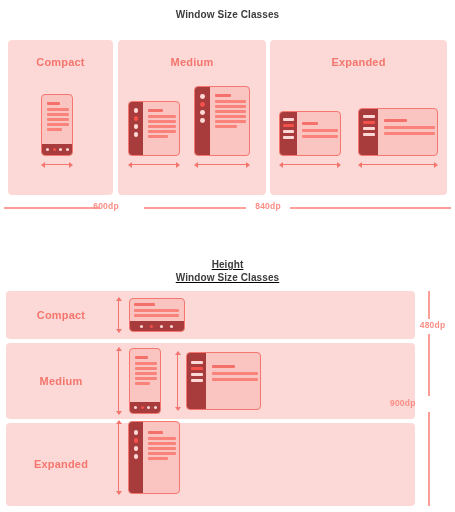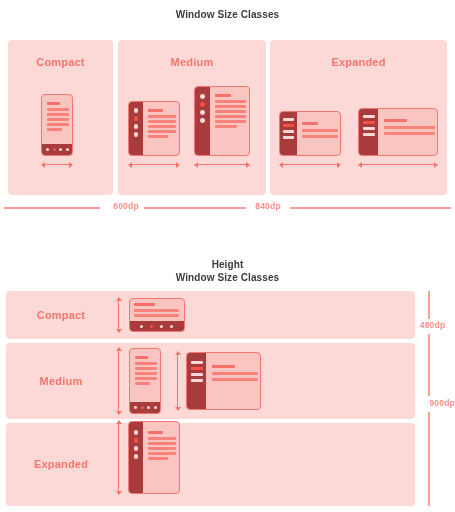--- a/index.html
+++ b/index.html
@@ -248,29 +248,29 @@
       <div class="bar" style="left:3.5px; top:18px; width:12px; height:3.2px;"></div>
       <div class="bar" style="left:3.5px; top:24px; width:12px; height:3.2px;"></div>
     </div>
     <div class="line strong" style="left:25px; top:10px; width:23px; height:3px;"></div>
     <div class="line" style="left:25px; top:17px; width:51px; height:3px;"></div>
     <div class="line" style="left:25px; top:23px; width:51px; height:3px;"></div>
   </div>
   <div class="arrow-h" style="left:359px; top:164px; width:78px;"></div>
 
   <div class="rule-h" style="left:4px;   top:207px; width:96px;"></div>
-  <div class="dp-label" style="position:absolute; left:104px; top:201px; width:44px; text-align:center;">600dp</div>
+  <div class="dp-label" style="position:absolute; left:84px; top:201px; width:44px; text-align:center;">600dp</div>
   <div class="rule-h" style="left:144px; top:207px; width:102px;"></div>
   <div class="dp-label" style="position:absolute; left:246px; top:201px; width:44px; text-align:center;">840dp</div>
   <div class="rule-h" style="left:290px; top:207px; width:161px;"></div>
 </div>
 
 <div>
 
-  <div style="position:absolute; left:0; top:258px; width:455px;">
+  <div style="position:absolute; left:0; top:258px; width:455px;text-decoration:underline;">
     <div class="section-title">Height</div>
     <div class="section-sub">Window Size Classes</div>
   </div>
 
   <div class="hrow" style="left:6px; top:291px; width:409px; height:48px;">
     <div class="hrow-label class-label" style="left:0; top:18px;">Compact</div>
   </div>
   <div class="arrow-v" style="left:118px; top:298px; height:34px;"></div>
 
   <div class="device" style="left:129px; top:298px; width:56px; height:34px;">
@@ -334,15 +334,15 @@
     <div class="line" style="left:19px; top:15px; width:28px; height:2.8px;"></div>
     <div class="line" style="left:19px; top:20px; width:28px; height:2.8px;"></div>
     <div class="line" style="left:19px; top:25px; width:28px; height:2.8px;"></div>
     <div class="line" style="left:19px; top:30px; width:28px; height:2.8px;"></div>
     <div class="line" style="left:19px; top:35px; width:20px; height:2.8px;"></div>
   </div>
 
   <div class="rule-v" style="left:428px; top:291px; width:1.6px; height:28px;"></div>
   <div class="dp-label" style="position:absolute; left:410px; top:320px; width:45px; text-align:center;">480dp</div>
   <div class="rule-v" style="left:428px; top:334px; width:1.6px; height:62px;"></div>
-  <div class="dp-label" style="position:absolute; left:410px; top:398px; width:45px; text-align:right;">900dp</div>
+  <div class="dp-label" style="position:absolute; left:390px; top:398px; width:45px; text-align:left;">900dp</div>
   <div class="rule-v" style="left:428px; top:412px; width:1.6px; height:94px;"></div>
 </div>
 
 </body></html>

